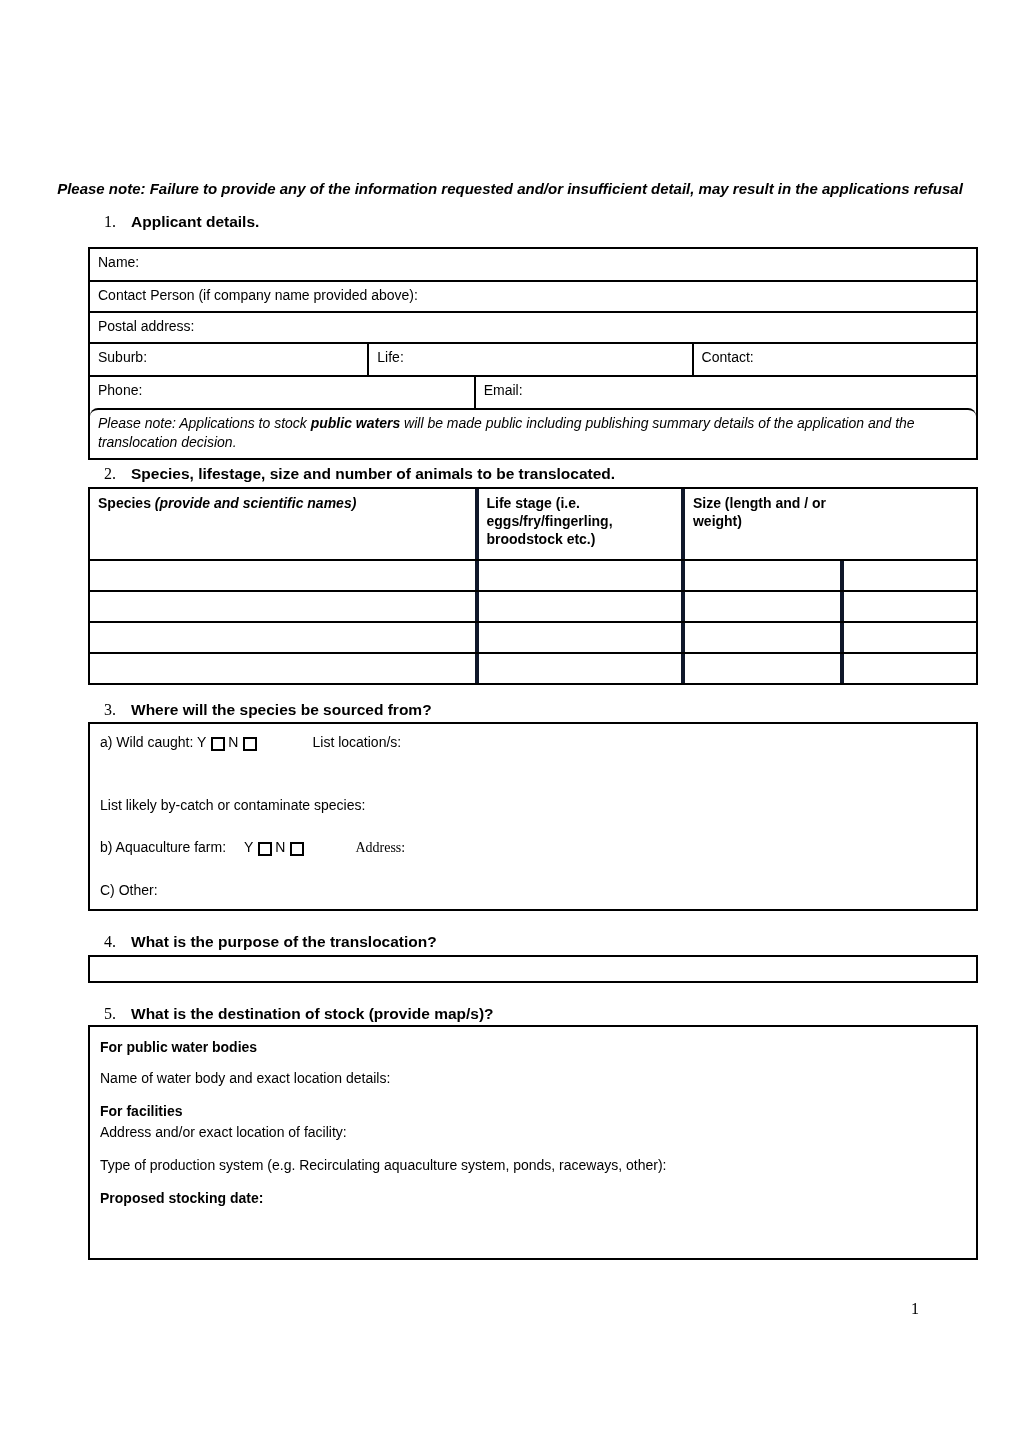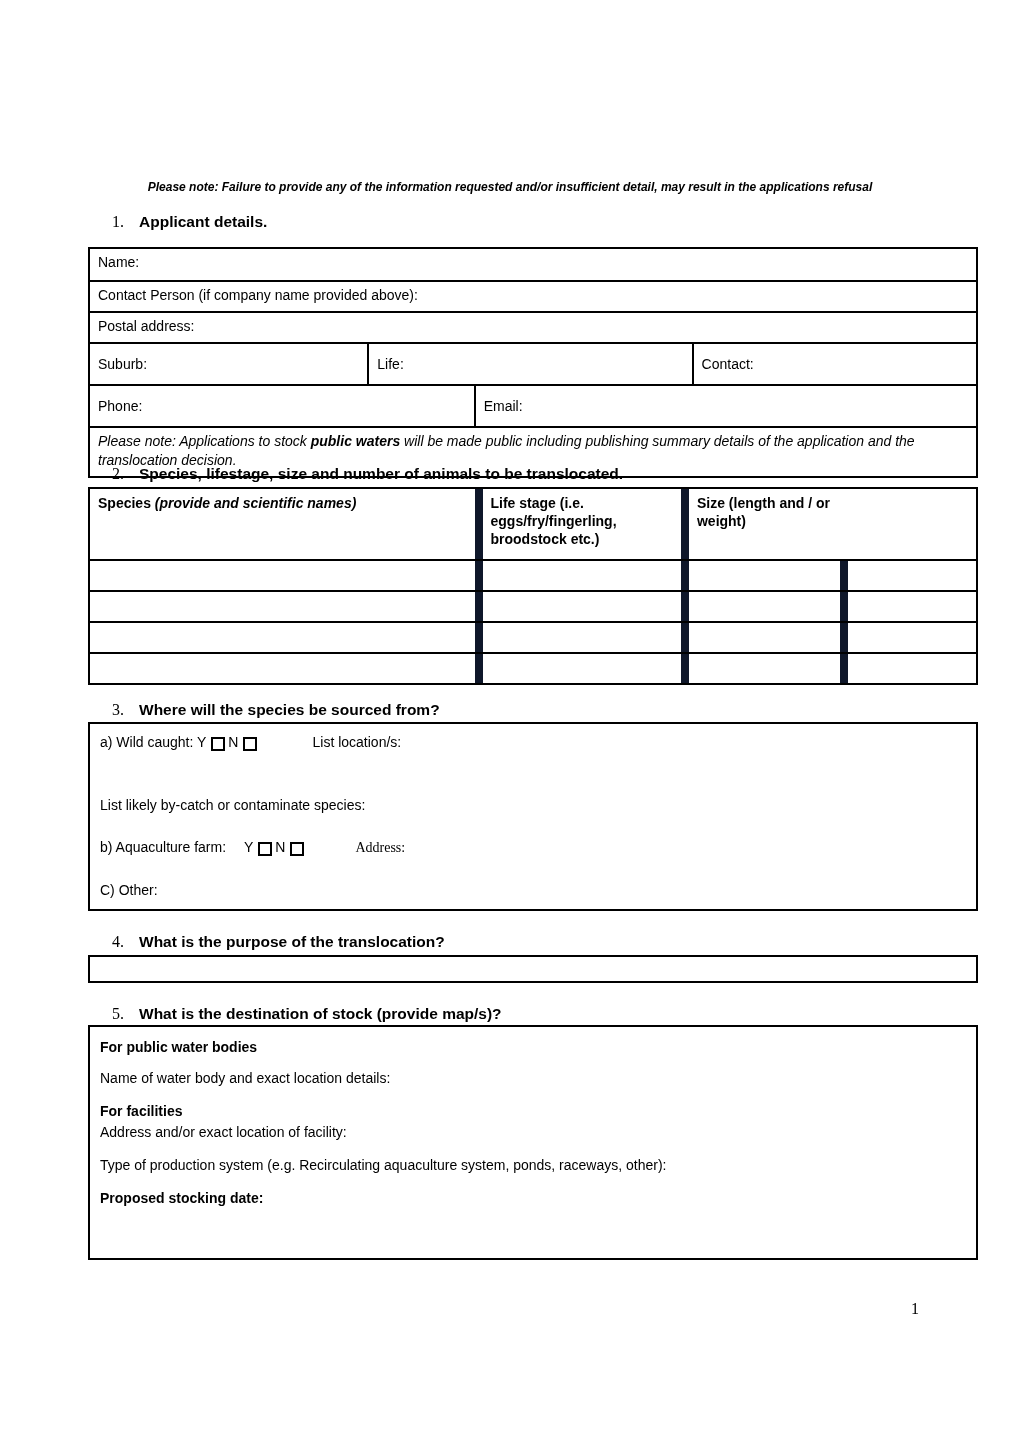--- a/index.html
+++ b/index.html
@@ -7,53 +7,53 @@
   body {
     width:1020px; height:1443px; position:relative;
     font-family:"Liberation Sans", sans-serif; color:#000;
     -webkit-font-smoothing:antialiased;
   }
   .abs { position:absolute; }
 
   
   .topnote {
     top:180px; left:0; width:1020px; text-align:center;
-    font-size:12px; font-weight:bold; font-style:italic;
-  }
-
-  
-  .heading { left:112px; white-space:nowrap; font-size:15.5px; }
+    font-size:15px; font-weight:bold; font-style:italic;
+  }
+
+  
+  .heading { left:104px; white-space:nowrap; font-size:15.5px; }
   .heading .num {
     font-family:"Liberation Serif", serif; font-weight:normal;
     font-size:16px; display:inline-block; min-width:27px;
   }
   .heading .ttl { font-weight:bold; }
   #h1{top:213px} #h2{top:465px} #h3{top:701px} #h4{top:933px} #h5{top:1005px}
 
   
   .formbox { left:88px; width:890px; border:2px solid #000; background:#fff; }
   .fs { font-size:14px; }
 
   
   #applicant-table { top:247px; }
   .t1row { min-height:31px; padding:5px 8px; border-top:2px solid #000; }
   .t1row:first-child { border-top:none; }
   .t1row.split { display:flex; padding:0; }
-  .t1cell { padding:12px 8px; border-left:2px solid #000; min-height:31px; }
+  .t1cell { padding:5px 8px; border-left:2px solid #000; min-height:31px; }
   .t1cell:first-child { border-left:none; }
   .w-suburb{width:31.3%} .w-state{width:36.6%} .w-postcode{width:32.1%}
   .w-phone{width:43.3%} .w-email{width:56.7%}
-  .t1note { padding:4px 8px 6px 8px; font-style:italic; line-height:1.36; }
+  .t1note { padding:4px 8px 6px 8px; font-style:italic; line-height:1.36;border-radius:8px; }
   .t1note b { font-weight:bold; }
 
   
   #species-table { top:487px; }
   .t2row { display:flex; border-top:2px solid #000; }
   .t2row:first-child { border-top:none; }
-  .t2cell { border-left:8px solid #0f172a; padding:5px 8px; line-height:1.3; }
+  .t2cell { border-left:4px solid #0f172a; padding:5px 8px; line-height:1.3; }
   .t2cell:first-child { border-left:none; }
   .t2head .t2cell { font-weight:bold; height:70px; }
   .t2empty .t2cell { height:29px; }
   .c1{width:43.4%} .c2{width:23.3%} .c3{width:17.9%} .c4{width:15.4%}
   .it { font-style:italic; }
 
   
   #source-box { top:722px; height:189px; }
   #source-box .line { position:absolute; left:10px; white-space:nowrap; }
   .chk {

